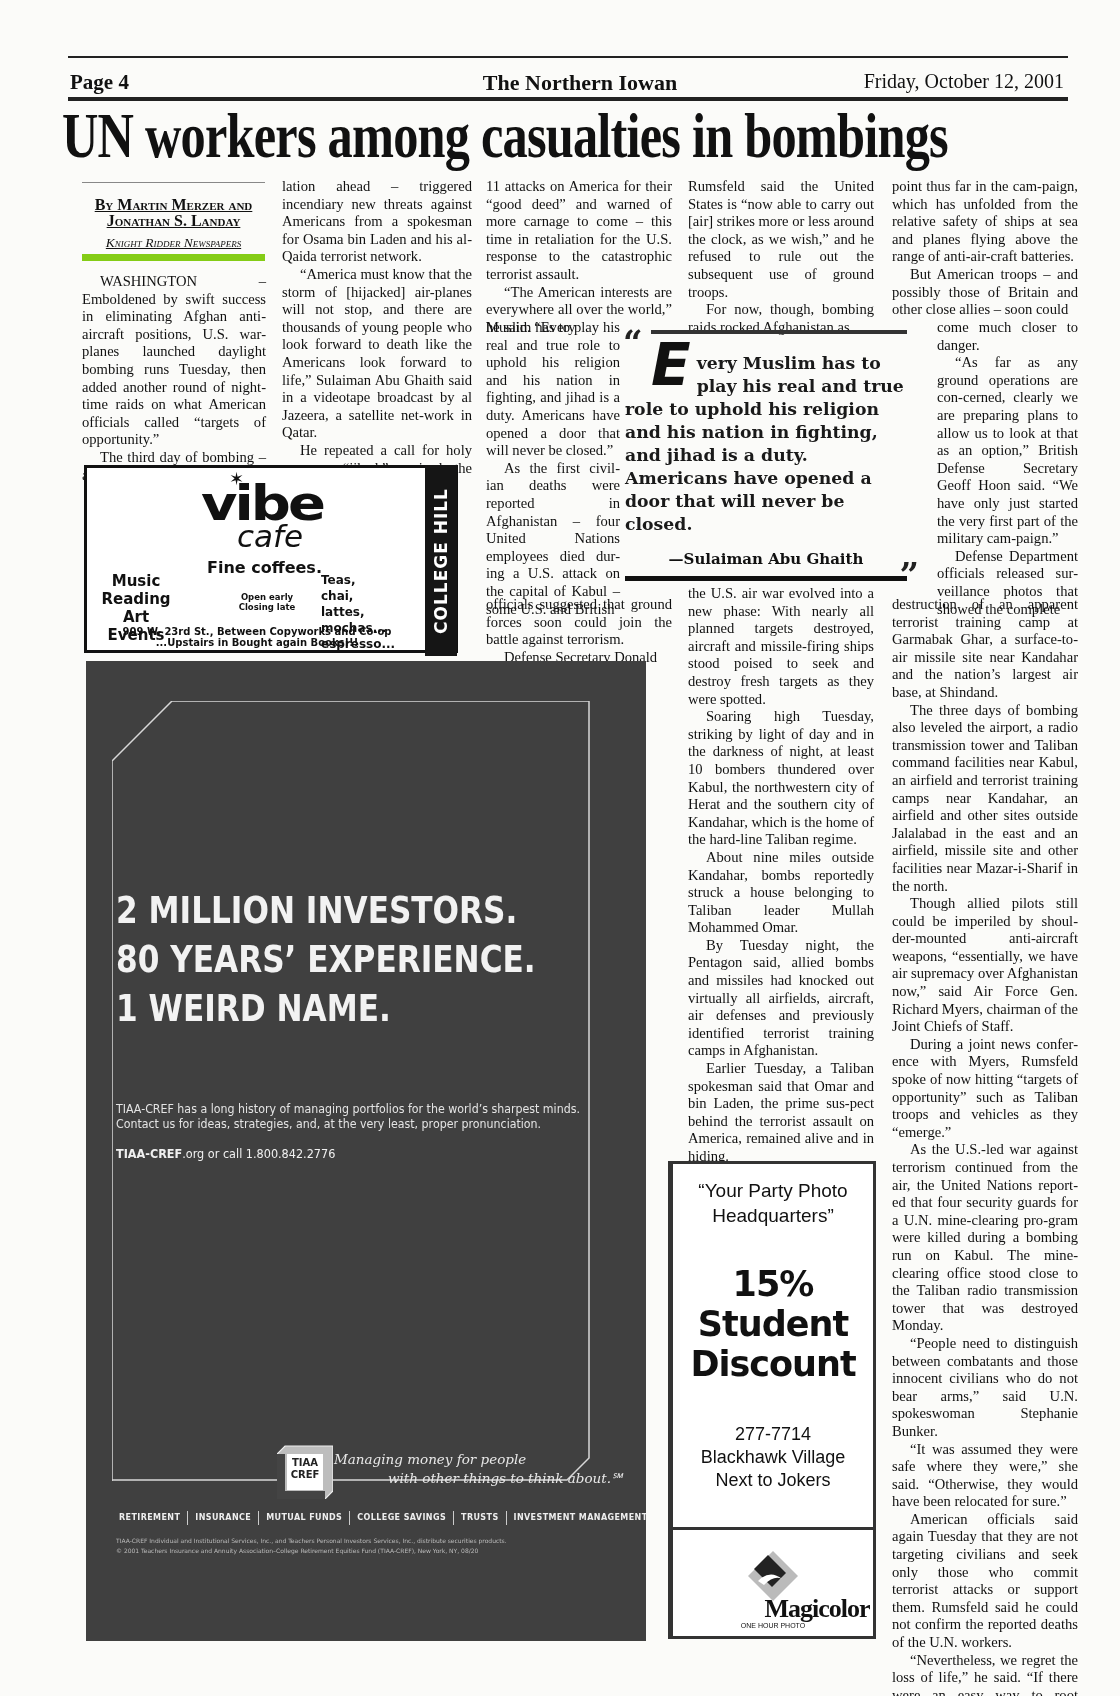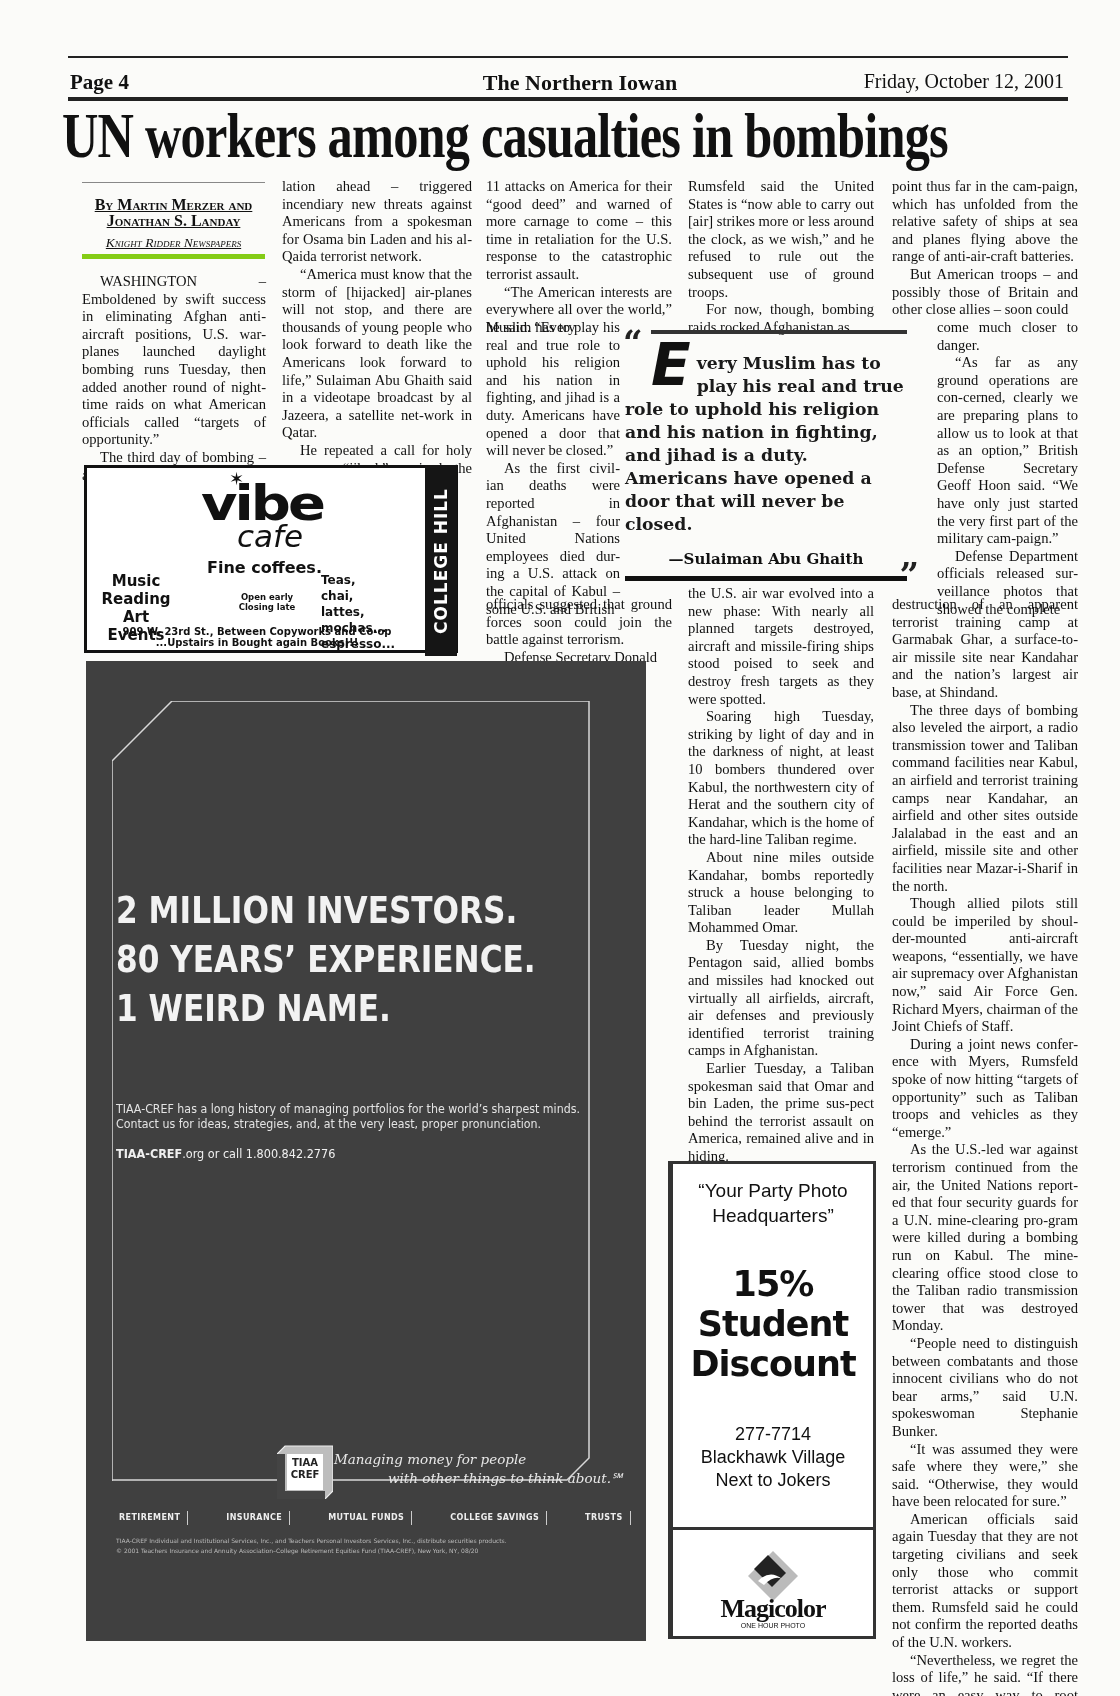--- a/index.html
+++ b/index.html
@@ -10,21 +10,21 @@
   .masthead { top:70px; font-family:"Liberation Serif", serif; font-weight:bold; font-size:21px; }
   .mh-page { left:70px; }
   .mh-paper { left:450px; width:260px; text-align:center; font-size:22px; }
   .mh-date { right:56px; font-weight:normal; font-size:20px; }
   .headline { left:62px; top:98px; width:1010px; font-family:"Liberation Serif", serif; font-weight:bold; font-size:63px; letter-spacing:-1px; transform:scaleX(0.80); transform-origin:left top; white-space:nowrap; line-height:76px; }
   .col { font-family:"Liberation Serif", serif; font-size:14.6px; line-height:17.6px; text-align:justify; hyphens:manual; }
   .col p { margin:0; text-indent:18px; }
   .col p.noind { text-indent:0; }
   .byline-box { left:82px; top:182px; width:183px; border-top:1px solid #888; padding-top:14px; text-align:center; font-family:"Liberation Serif", serif;text-decoration:underline; }
   .byline { font-weight:bold; font-size:16px; line-height:16px; font-variant:small-caps; }
-  .byline-org { font-style:italic; font-size:13.5px; font-variant:small-caps; margin-top:6px; border-bottom:5px solid #84cc16; padding-bottom:3px; }
+  .byline-org { font-style:italic; font-size:13.5px; font-variant:small-caps; margin-top:6px; border-bottom:7px solid #84cc16; padding-bottom:3px; }
   
   .vibe { left:84px; top:465px; width:374px; height:188px; border:3px solid #111; background:#fff; box-sizing:border-box; }
   .vibe-side { position:absolute; right:-2px; top:-3px; width:32px; height:191px; background:#151515; }
   .vibe-side span { position:absolute; left:50%; top:50%; transform:translate(-50%,-50%) rotate(-90deg); color:#fff; font-family:"DejaVu Sans", sans-serif; font-weight:bold; font-size:17px; white-space:nowrap; letter-spacing:1px; }
   .vibe-logo { position:absolute; left:70px; top:8px; width:210px; text-align:center; font-family:"DejaVu Sans", sans-serif; font-weight:900; font-size:56px; line-height:56px; letter-spacing:-3px; color:#111; transform:scaleY(0.85); }
   .vibe-star { position:absolute; left:142px; top:0px; font-size:18px; color:#111; }
   .vibe-cafe { position:absolute; left:150px; top:50px; font-family:"DejaVu Sans", sans-serif; font-style:italic; font-size:31px; font-weight:normal; }
   .vibe-fine { position:absolute; left:120px; top:90px; font-family:"DejaVu Sans", sans-serif; font-weight:bold; font-size:16px; }
   .vibe-left { position:absolute; left:8px; top:104px; width:82px; text-align:center; font-family:"DejaVu Sans", sans-serif; font-weight:900; font-size:15px; line-height:18px; }
   .vibe-mid { position:absolute; left:130px; top:124px; width:100px; text-align:center; font-family:"DejaVu Sans", sans-serif; font-weight:bold; font-size:8.5px; line-height:10px; }
@@ -42,32 +42,32 @@
   .pq-attr { text-align:center; font-family:"DejaVu Serif", serif; font-weight:bold; font-size:15px; margin-top:14px; }
   
   .tiaa { left:86px; top:661px; width:560px; height:980px; background:#404040; overflow:hidden; }
   .tiaa-frame { position:absolute; left:26px; top:40px; width:480px; height:780px; }
   .tiaa-head { position:absolute; left:30px; top:225px; color:#f2f2f2; font-family:"DejaVu Sans", sans-serif; font-weight:bold; font-size:38px; line-height:49px; transform:scaleX(0.82); transform-origin:left top; white-space:nowrap; }
   .tiaa-body { position:absolute; left:30px; top:441px; color:#e4e4e4; font-family:"DejaVu Sans", sans-serif; font-size:12px; line-height:15px; transform:scaleX(0.92); transform-origin:left top; white-space:nowrap; }
   .tiaa-contact { position:absolute; left:30px; top:485px; color:#f0f0f0; font-family:"DejaVu Sans", sans-serif; font-weight:bold; font-size:12.5px; transform:scaleX(0.9); transform-origin:left top; white-space:nowrap; }
   .tiaa-logo { position:absolute; left:191px; top:783px; width:56px; height:55px; }
   .tiaa-tag { position:absolute; left:248px; top:789px; color:#e8e8e8; font-family:"DejaVu Serif", serif; font-style:italic; font-size:13.5px; line-height:19px; }
   .tiaa-tag .l2 { padding-left:54px; }
-  .tiaa-services { position:absolute; left:26px; top:850px; width:470px; display:flex; color:#eee; font-family:"DejaVu Sans", sans-serif; font-weight:bold; font-size:8px; letter-spacing:0.4px;gap:31px; }
+  .tiaa-services { position:absolute; left:26px; top:850px; width:470px; display:flex; color:#eee; font-family:"DejaVu Sans", sans-serif; font-weight:bold; font-size:8px; letter-spacing:0.4px; }
   .tiaa-services span { padding:0 7px; border-right:1px solid #ccc; line-height:14px; white-space:nowrap; }
   .tiaa-services span:last-child { border-right:none; }
   .tiaa-legal { position:absolute; left:30px; top:875px; color:#bbb; font-family:"DejaVu Sans", sans-serif; font-size:6px; line-height:10px; white-space:nowrap; }
   
   .mc { left:668px; top:1161px; width:208px; height:478px; border:3px solid #333; border-left:5px solid #333; background:#fff; box-sizing:border-box; }
   .mc-quote { position:absolute; top:14px; width:100%; text-align:center; font-family:"Liberation Sans", sans-serif; font-size:19px; line-height:25px; }
   .mc-big { position:absolute; top:100px; width:100%; text-align:center; font-family:"DejaVu Sans", sans-serif; font-weight:900; font-size:35px; line-height:40px; letter-spacing:-1px; }
   .mc-contact { position:absolute; top:259px; width:100%; text-align:center; font-family:"Liberation Sans", sans-serif; font-size:18px; line-height:23px; }
   .mc-divider { position:absolute; top:363px; left:0; width:100%; height:3px; background:#333; }
   .mc-logo-icon { position:absolute; top:387px; left:75px; width:50px; height:50px; }
-  .mc-brand { position:absolute; top:432px; width:100%; text-align:center; font-family:"Liberation Serif", serif; font-weight:bold; font-size:26px; line-height:26px; letter-spacing:-1px; }
+  .mc-brand { position:absolute; top:432px; width:100%; text-align:center; font-family:"Liberation Serif", serif; font-weight:bold; font-size:26px; line-height:26px; letter-spacing:-1px;padding-left:44px; }
   .mc-sub { position:absolute; top:458px; width:100%; text-align:center; font-family:"Liberation Sans", sans-serif; font-size:7px; }
 </style>
 </head>
 <body>
 
 <div class="abs rule-top"></div>
 <div class="abs masthead mh-page">Page 4</div>
 <div class="abs masthead mh-paper">The Northern Iowan</div>
 <div class="abs masthead mh-date">Friday, October 12, 2001</div>
 <div class="abs rule-mid"></div>

